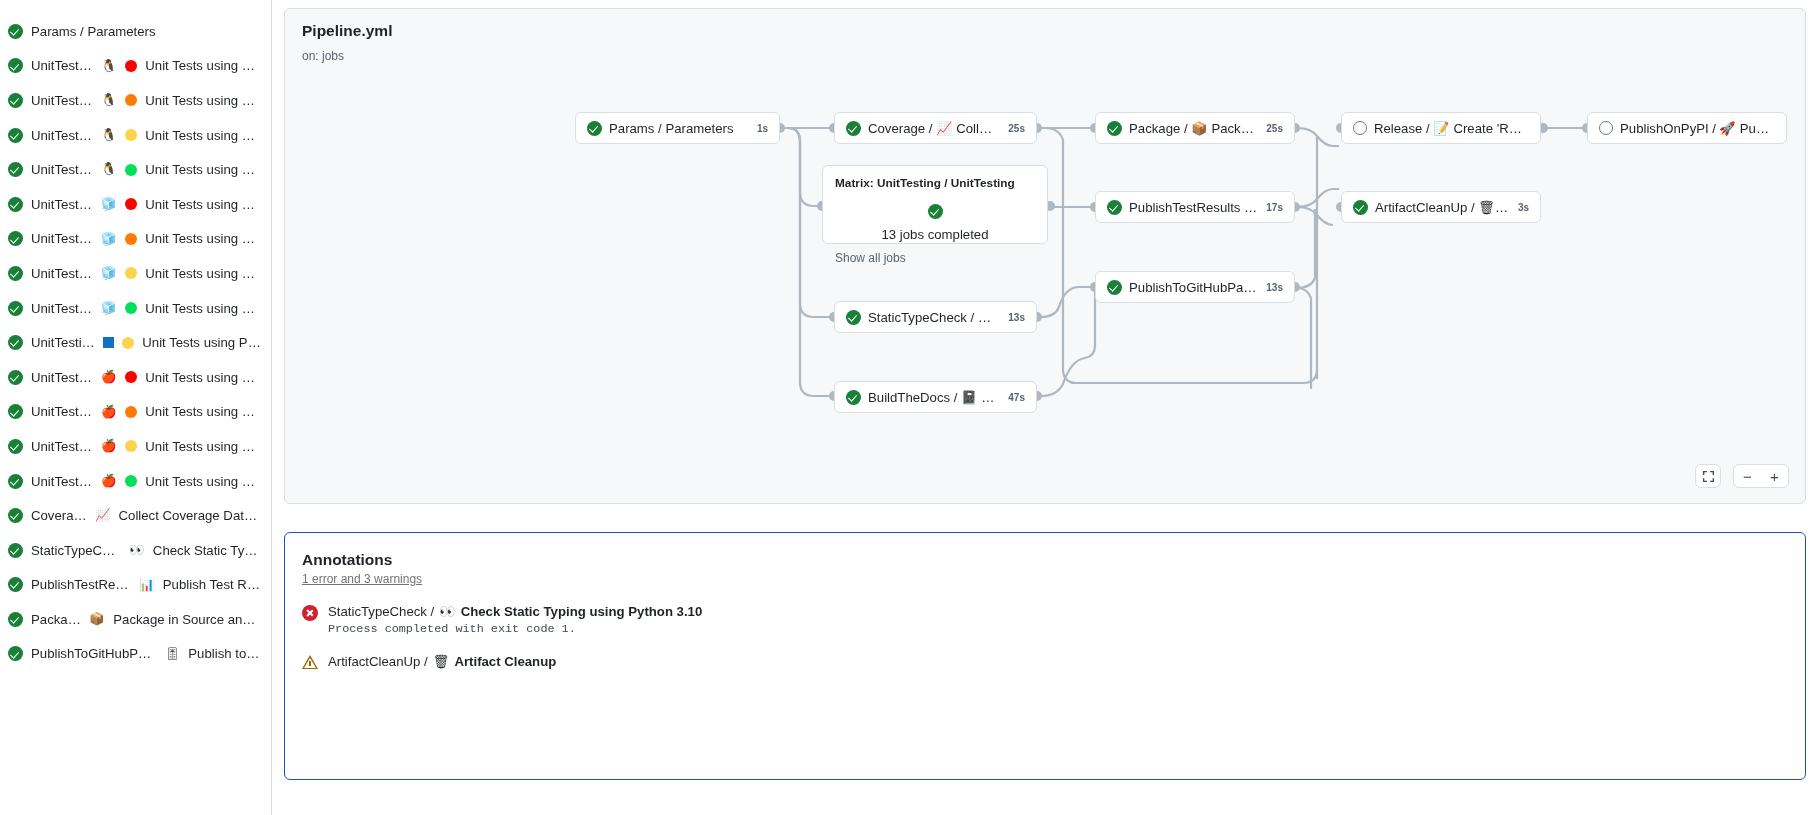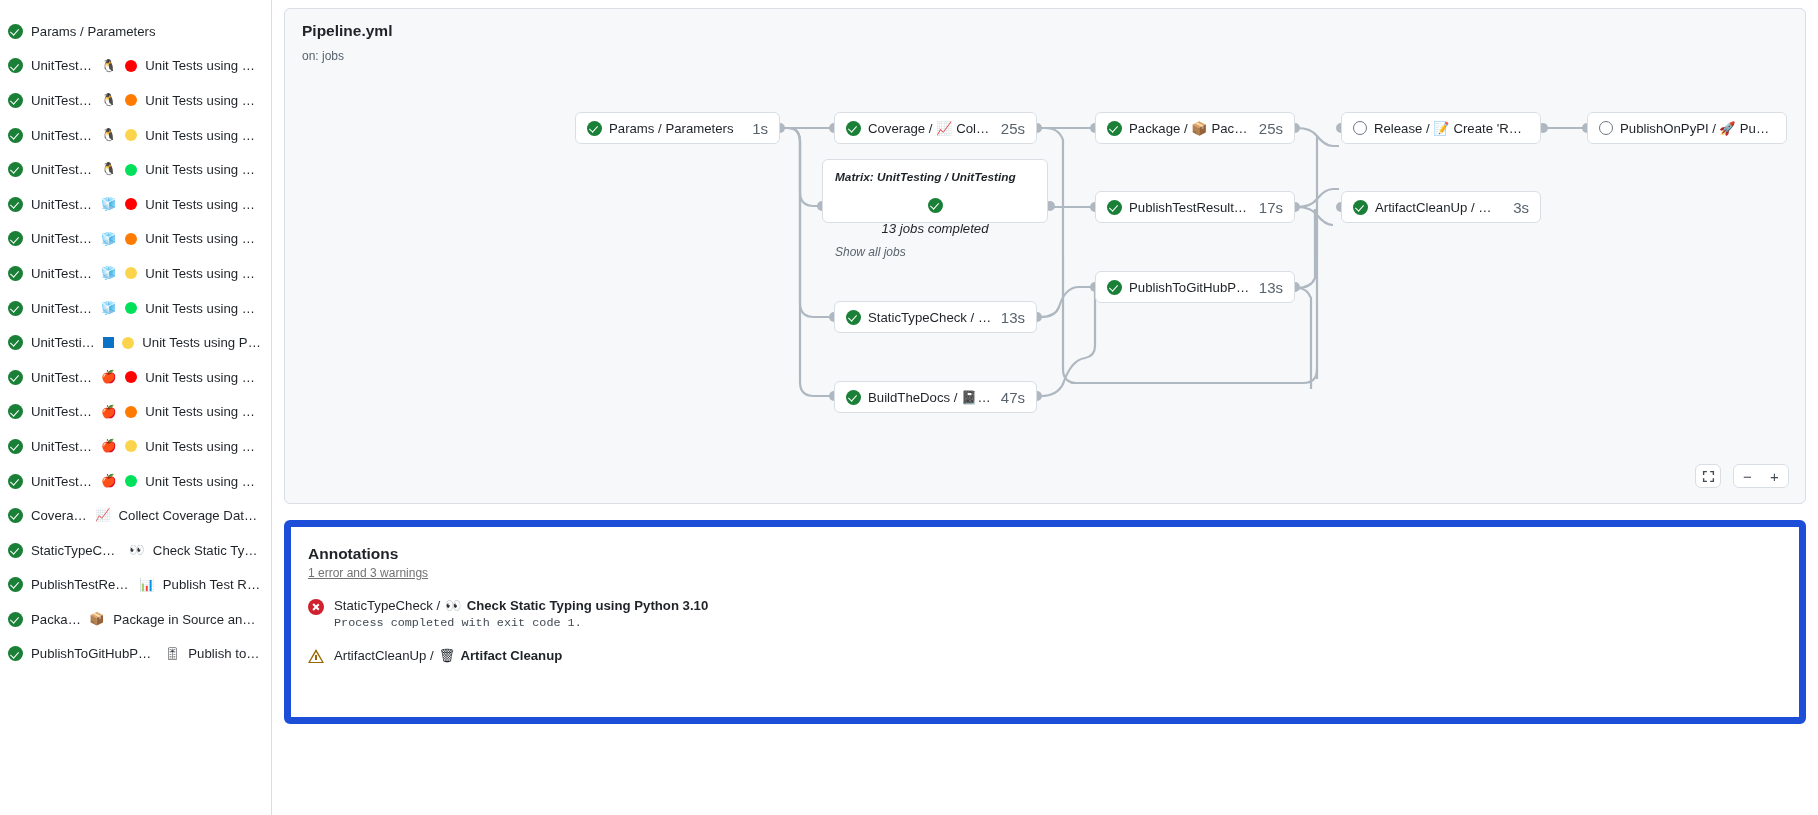--- a/index.html
+++ b/index.html
@@ -117,24 +117,25 @@
     overflow: hidden;
     cursor: pointer;
   }
   .node .nlabel {
     overflow: hidden;
     text-overflow: ellipsis;
     white-space: nowrap;
     flex: 1 1 auto;
   }
   .node .dur {
-    font-size: 15px;
+    font-size: 10px;
     color: #59636e;
     flex: 0 0 auto;
     margin-left: 2px;
+    font-weight: bold;
   }
   .ring {
     flex: 0 0 14px;
     width: 14px; height: 14px;
     border-radius: 50%;
     border: 1.6px solid #6e7781;
     background: #ffffff;
   }
 
   .matrix-box {
@@ -191,26 +192,26 @@
     border: 1px solid #d8dee4;
     border-radius: 6px;
     background: #ffffff;
     height: 24px; width: 26px;
     display: flex; align-items: center; justify-content: center;
     cursor: pointer;
   }
 
   
   .ann-card {
-    margin-top: 16px;
-    border: 7px solid #1d4ed8;
+    margin-top: 28px;
+    border: 1px solid #1d4ed8;
     border-radius: 6px;
     background: #ffffff;
     padding: 18px 0 0 0;
-    height: 204px;
+    height: 248px;
     overflow: hidden;
   }
   .ann-title {
     font-size: 15.5px;
     font-weight: bold;
     padding: 0 17px;
     color: #1f2328;
   }
   .ann-sub {
     font-size: 12px;
@@ -509,21 +510,21 @@
             <span class="chk"></span>
             <span class="nlabel">ArtifactCleanUp / 🗑 Artifac...</span>
             <span class="dur">3s</span>
           </div>
           <div class="node" style="left: 1302px; top: 103px; width: 200px;">
             <span class="ring"></span>
             <span class="nlabel">PublishOnPyPI / 🚀 Publish to ...</span>
           </div>
         </div>
 
-      <div class="matrix-box" id="matrix-box" style="left: 537px; top: 150px; width: 226px; height: 64px; font-style: italic;">
+      <div class="matrix-box" id="matrix-box" style="left: 537px; top: 156px; width: 226px; height: 79px;">
         <div class="matrix-title">Matrix: UnitTesting / UnitTesting</div>
         <div class="matrix-row">
           <span class="chk"></span>
           <span>13 jobs completed</span>
         </div>
         <div class="matrix-link">Show all jobs</div>
       </div>
 
       <div class="zoom-controls">
         <div class="zc-solo">

